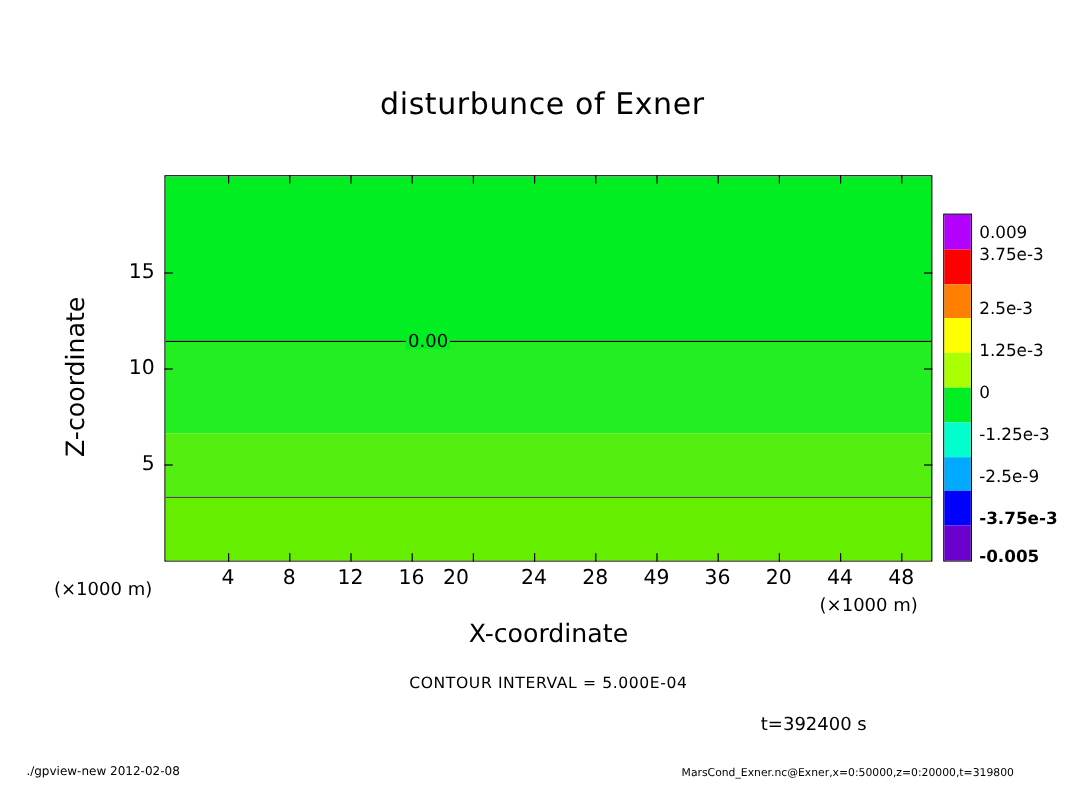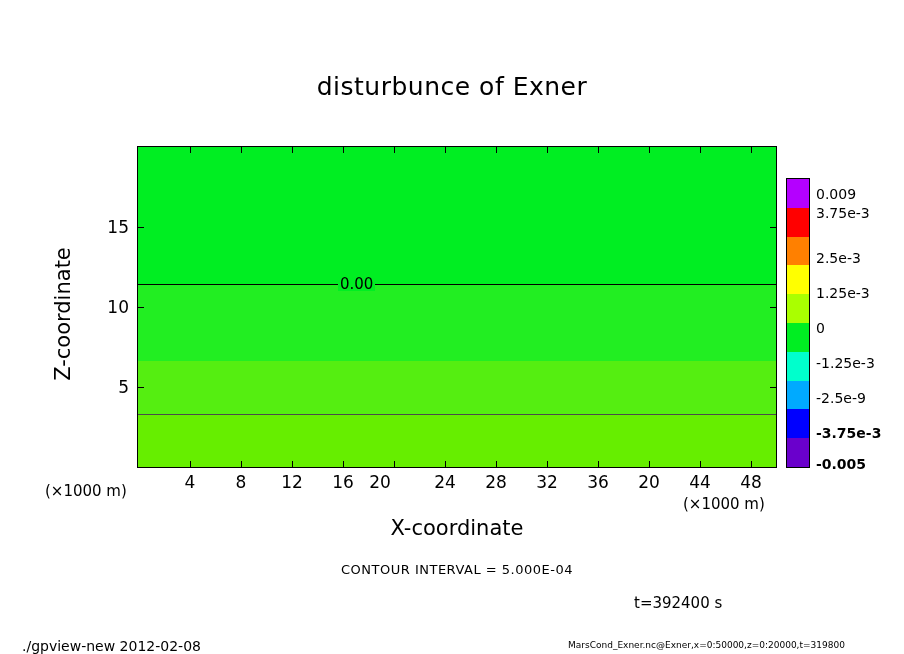--- a/index.html
+++ b/index.html
@@ -114,21 +114,21 @@
     text-align: center;
     font-size: 13px;
     letter-spacing: 0.5px;
   }
   #time-label {
     left: 634px; top: 594px;
     font-size: 15px;
   }
   #footer-left {
     left: 22px; top: 638px;
-    font-size: 14px;
+    font-size: 10px;
   }
   #footer-right {
     left: 568px; top: 640px;
     font-size: 9px;
   }
 
   
   #colorbar {
     left: 786px; top: 178px;
     width: 24px; height: 290px;
@@ -189,21 +189,21 @@
 <div class="tick-x bottom" style="left:700px;"></div>
 <div class="tick-x bottom" style="left:751px;"></div>
 
 <div class="xlabel-val" style="left:170px;">4</div>
 <div class="xlabel-val" style="left:221px;">8</div>
 <div class="xlabel-val" style="left:272px;">12</div>
 <div class="xlabel-val" style="left:323px;">16</div>
 <div class="xlabel-val" style="left:360px;">20</div>
 <div class="xlabel-val" style="left:425px;">24</div>
 <div class="xlabel-val" style="left:476px;">28</div>
-<div class="xlabel-val" style="left:527px;">32</div>
+<div class="xlabel-val" style="left:527px;">49</div>
 <div class="xlabel-val" style="left:578px;">36</div>
 <div class="xlabel-val" style="left:629px;">20</div>
 <div class="xlabel-val" style="left:680px;">44</div>
 <div class="xlabel-val" style="left:731px;">48</div>
 
 <div class="tick-y" style="top:387px;"></div>
 <div class="tick-y" style="top:307px;"></div>
 <div class="tick-y" style="top:227px;"></div>
 <div class="tick-y right" style="top:387px;"></div>
 <div class="tick-y right" style="top:307px;"></div>

